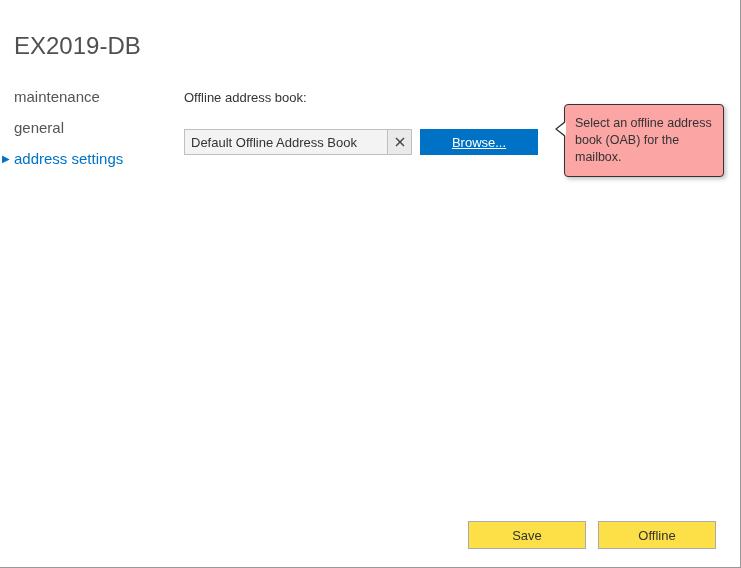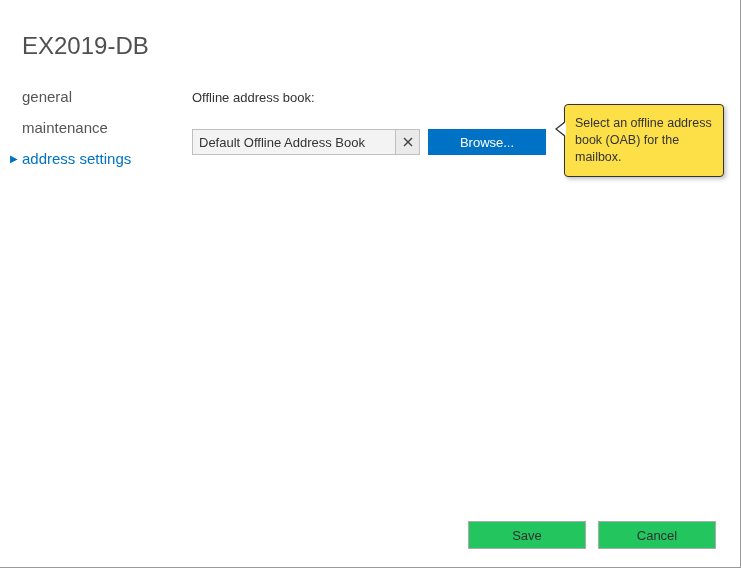--- a/index.html
+++ b/index.html
@@ -10,21 +10,21 @@
     font-size: 13px;
     color: #333;
     background: #fff;
     width: 741px;
     height: 568px;
     position: relative;
     border-right: 1px solid #999;
     border-bottom: 1px solid #999;
   }
   .container {
-    padding: 18px 20px 0 22px;
+    padding: 18px 20px 0 14px;
     height: 100%;
     position: relative;
   }
   .page-title {
     font-size: 24px;
     font-weight: 300;
     color: #505050;
     margin: 14px 0 24px 0;
   }
   .layout {
@@ -104,29 +104,30 @@
   .browse-btn {
     width: 118px;
     height: 26px;
     margin-left: 8px;
     background: #0072c6;
     color: #fff;
     border: none;
     font-size: 13px;
     cursor: pointer;
     font-family: inherit;
+    text-decoration: underline;
   }
   .tooltip {
     position: absolute;
     left: 564px;
     top: 104px;
     width: 160px;
     border: 1px solid #333;
     border-radius: 4px;
-    background: #fde047;
+    background: #fca5a5;
     padding: 10px 10px;
     font-size: 12.5px;
     color: #333;
     line-height: 1.35;
     box-shadow: 2px 2px 4px rgba(0,0,0,0.25);
   }
   .tooltip::before {
     content: "";
     position: absolute;
     left: -10px;
@@ -149,42 +150,42 @@
   .footer {
     position: absolute;
     bottom: 18px;
     right: 24px;
     display: flex;
     gap: 12px;
   }
   .footer button {
     width: 118px;
     height: 28px;
-    background: #22c55e;
+    background: #fde047;
     border: 1px solid #ababab;
     font-size: 13px;
     color: #333;
     cursor: pointer;
     font-family: inherit;
     margin-top: 16px;
   }
 </style>
 </head>
 <body>
 
 <div class="container">
   <div class="page-title">EX2019-DB</div>
 
   <div class="layout">
     <div class="sidebar">
       <div class="sidebar-item">
+        <span>maintenance</span>
+      </div>
+      <div class="sidebar-item">
         <span>general</span>
-      </div>
-      <div class="sidebar-item">
-        <span>maintenance</span>
       </div>
       <div class="sidebar-item active">
         <span class="sidebar-caret">▶</span>
         <span>address settings</span>
       </div>
     </div>
 
     <div class="main">
       <div class="field-label">Offline address book:</div>
       <div class="field-row">
@@ -201,15 +202,15 @@
       </div>
     </div>
   </div>
 
   <div class="tooltip">
     <span>Select an offline address book (OAB) for the mailbox.</span>
   </div>
 
   <div class="footer">
     <button>Save</button>
-    <button>Cancel</button>
+    <button>Offline</button>
   </div>
 </div>
 
 </body></html>

